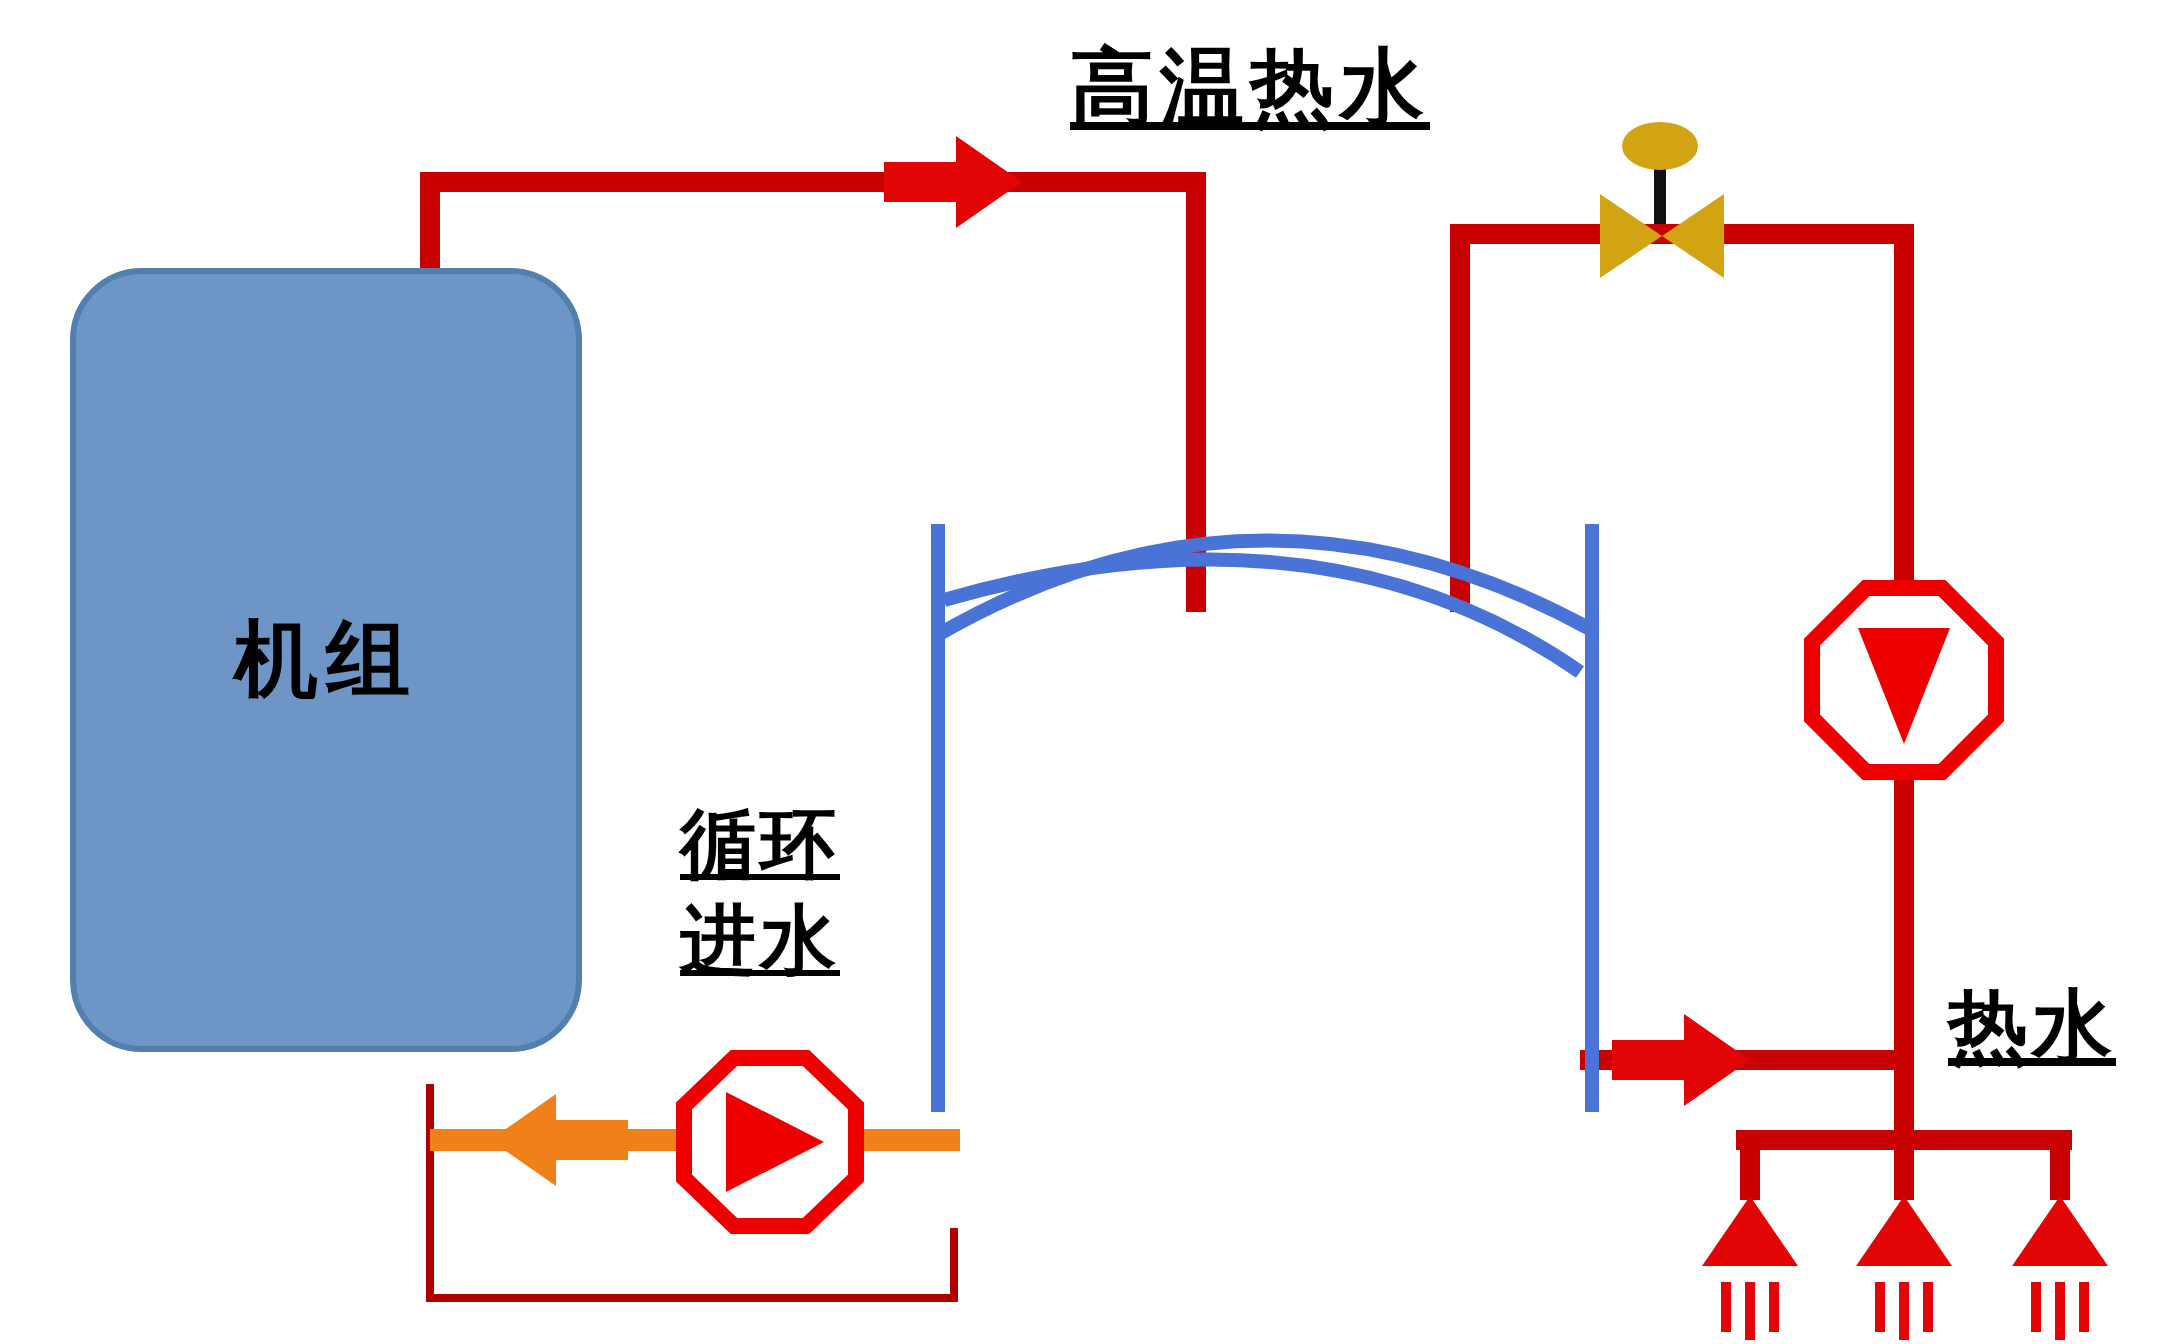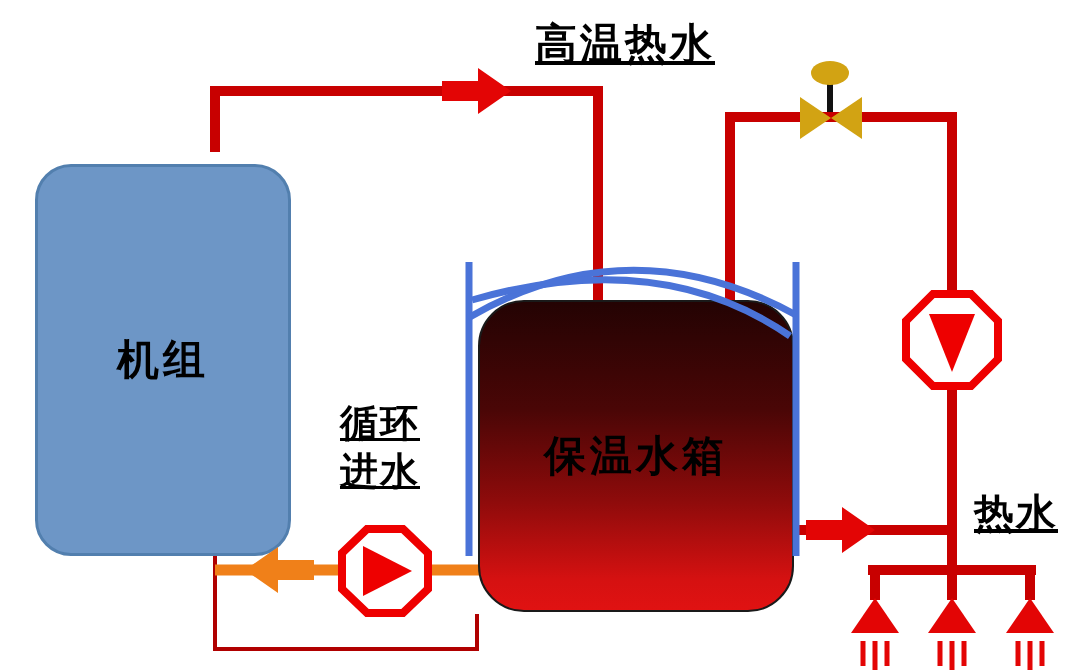--- a/index.html
+++ b/index.html
@@ -3,21 +3,21 @@
 <meta charset="utf-8">
 <style>
   * { margin:0; padding:0; box-sizing:border-box; }
   html,body { background:#ffffff; }
   body { font-family:"Liberation Sans","DejaVu Sans",sans-serif; }
   .canvas { position:relative; width:1080px; height:672px; background:#ffffff; overflow:hidden; }
   .layer { position:absolute; left:0; top:0; width:1080px; height:672px; }
   svg.layer { pointer-events:none; }
 
   .unit {
-    position:absolute; left:35px; top:164px; width:256px; height:392px;
+    position:absolute; left:35px; top:134px; width:256px; height:392px;
     background:#6d96c6; border:3px solid #527fae; border-radius:36px;
     display:flex; align-items:center; justify-content:center;font-family:Liberation Serif, serif;
   }
   .tank {
     position:absolute; left:478px; top:300px; width:316px; height:312px;
     border:2px solid #1a1a1a; border-radius:46px;
     background:linear-gradient(180deg,#240303 0%,#4a0606 35%,#8f0b0b 65%,#d51111 90%,#e01212 100%);
     display:flex; align-items:center; justify-content:center;
   }
   .big-label { font-size:42px; font-weight:700; color:#000; letter-spacing:4px; white-space:nowrap; }
@@ -37,23 +37,20 @@
     <path d="M215,152 L215,91 L598,91 L598,306" fill="none" stroke-width="10" stroke="#c80000"></path>
     <path d="M730,306 L730,117 L952,117 L952,572" fill="none" stroke-width="10" stroke="#c80000"></path>
     <path d="M790,530 L950,530" fill="none" stroke-width="10" stroke="#c80000"></path>
     <path d="M868,570 L1036,570 M875,570 L875,600 M952,570 L952,600 M1030,570 L1030,600" fill="none" stroke-width="10" stroke="#c80000"></path>
   </svg>
 
   <div class="unit">
     <span class="big-label">机组</span>
   </div>
 
-  <div class="tank">
-    <span class="big-label">保温水箱</span>
-  </div>
 
   <svg class="layer" viewBox="0 0 1080 672">
 
     <g>
       <path d="M469,262 L469,556" fill="none" stroke-width="7" stroke="#4a73d8"></path>
       <path d="M796,262 L796,556" fill="none" stroke-width="7" stroke="#4a73d8"></path>
       <path d="M468,318 Q630,224 796,315" fill="none" stroke-width="7" stroke="#4a73d8"></path>
       <path d="M472,300 Q660,246 790,336" fill="none" stroke-width="7" stroke="#4a73d8"></path>
     </g>
 

